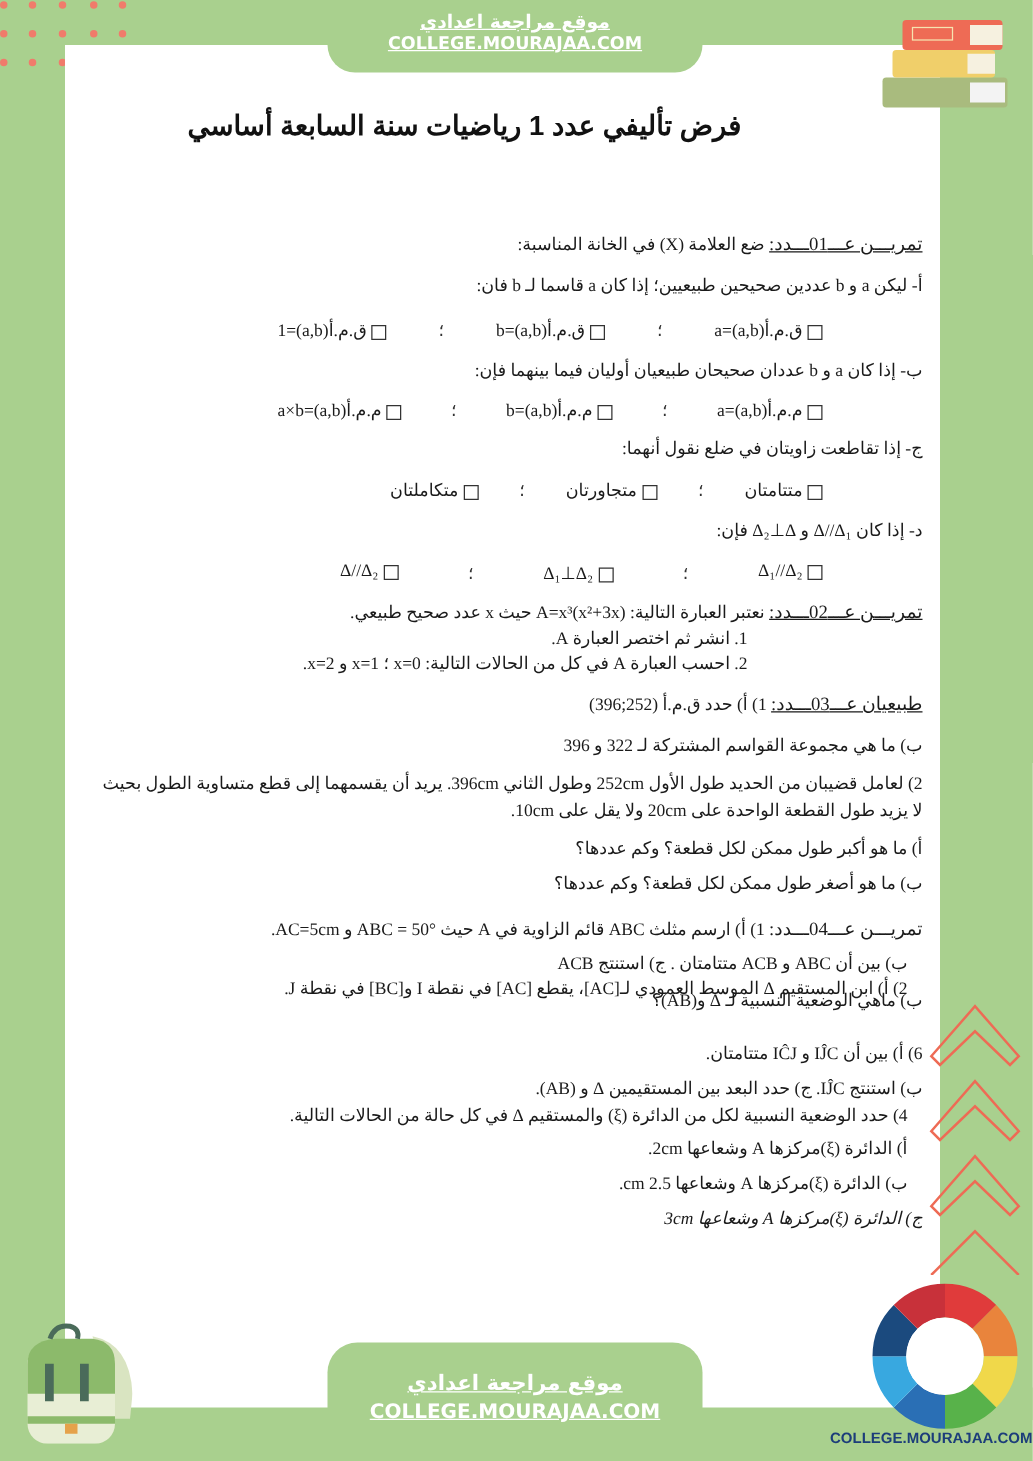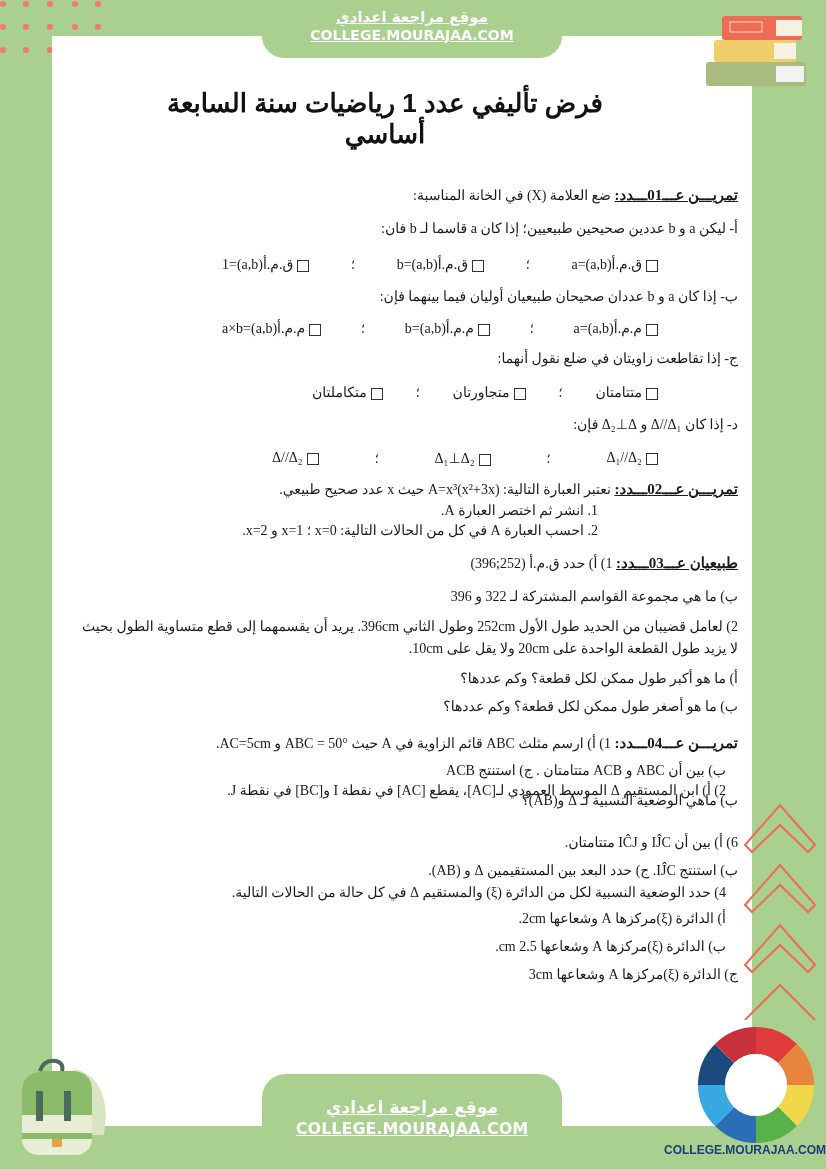--- a/index.html
+++ b/index.html
@@ -36,29 +36,29 @@
     position: absolute; left: 262px; top: 1074px; width: 300px; height: 95px;
     background: #a9d08e; border-radius: 24px 24px 0 0; text-align: center; color: #fff;
   }
   .footer-tab .site-ar { margin-top: 22px; font-size: 17px; line-height: 22px; }
   .footer-tab .site-en { font-size: 16px; line-height: 22px; }
   .footer-band { position: absolute; left: 0; top: 1110px; width: 826px; height: 59px; background: #a9d08e; }
   .left-strip { position: absolute; left: 0; top: 36px; width: 52px; height: 1100px; background: #a9d08e; }
   .right-strip { position: absolute; left: 752px; top: 36px; width: 74px; height: 1100px; background: #a9d08e; }
 
   .title {
-    position: absolute; left: 150px; top: 88px; width: 470px; text-align: center;
-    direction: rtl; font-family: "Liberation Sans", sans-serif; font-weight: bold; font-size: 26px; color: #111;
+    position: absolute; left: 150px; top: 88px; width: 470px; text-align: left;
+    direction: rtl; font-family: "Liberation Sans", sans-serif; font-weight: bold; font-size: 22px; color: #111;
   }
   .content {
     position: absolute; left: 62px; top: 186px; width: 676px;
     direction: rtl; font-family: "Liberation Serif", serif; font-size: 14px; color: #1a1a1a;
   }
   .line { position: absolute; right: 0; white-space: nowrap; }
-  .ex-label { font-weight: bold; text-decoration: underline; font-size: 15px; text-align: right; }
+  .ex-label { font-weight: normal; text-decoration: underline; font-size: 15px; text-align: right; }
   .opts { position: absolute; right: 80px; left: 160px; display: flex; justify-content: space-between; white-space: nowrap; }
   .box { display: inline-block; width: 10px; height: 10px; border: 1px solid #333; vertical-align: middle; margin-left: 4px; }
   .sep { color: #333; }
 
   
   .books { position: absolute; left: 696px; top: 10px; width: 118px; height: 80px; }
   .arrows { position: absolute; left: 735px; top: 790px; width: 90px; height: 230px; }
   .wheel { position: absolute; left: 696px; top: 1025px; width: 120px; height: 120px; }
   .wheel-label {
     position: absolute; left: 664px; top: 1143px; width: 160px; text-align: center;
@@ -172,21 +172,21 @@
     <span>1) أ) ارسم مثلث ABC قائم الزاوية في A حيث ABC = 50° و AC=5cm.</span>
   </div>
   <div class="line" style="top:576px; right:12px">ب) بين أن ABC و ACB متتامتان .     ج) استنتج ACB</div>
   <div class="line" style="top:596px; right:12px">2) أ) ابن المستقيم Δ الموسط العمودي لـ[AC]، يقطع [AC] في نقطة I و[BC] في نقطة J.</div>
   <div class="line" style="top:606px">ب) ماهي الوضعية النسبية لـ Δ و(AB)؟</div>
   <div class="line" style="top:648px">6) أ) بين أن IĴC و IĈJ متتامتان.</div>
   <div class="line" style="top:676px">ب)   استنتج IĴC.   ج) حدد البعد بين المستقيمين Δ و (AB).</div>
   <div class="line" style="top:698px; right:12px">4) حدد الوضعية النسبية لكل من الدائرة (ξ) والمستقيم Δ في كل حالة من الحالات التالية.</div>
   <div class="line" style="top:724px; right:12px">أ)  الدائرة (ξ)مركزها A وشعاعها 2cm.</div>
   <div class="line" style="top:752px; right:12px">ب)  الدائرة (ξ)مركزها A وشعاعها 2.5 cm.</div>
-  <div class="line" style="top:780px; ">ج) الدائرة (ξ)مركزها A وشعاعها 3cm</div>
+  <div class="line" style="top:780px; font-style:italic">ج) الدائرة (ξ)مركزها A وشعاعها 3cm</div>
 </div>
 
 <svg class="arrows" viewBox="0 0 90 230">
   <g fill="none" stroke="#ee6b55" stroke-width="2">
     <path d="M10 55 L45 15 L80 55 L73 62 L45 35 L17 62 Z"></path>
     <path d="M10 115 L45 75 L80 115 L73 122 L45 95 L17 122 Z"></path>
     <path d="M10 175 L45 135 L80 175 L73 182 L45 155 L17 182 Z"></path>
     <path d="M10 230 L45 195 L80 230"></path>
   </g>
 </svg>

